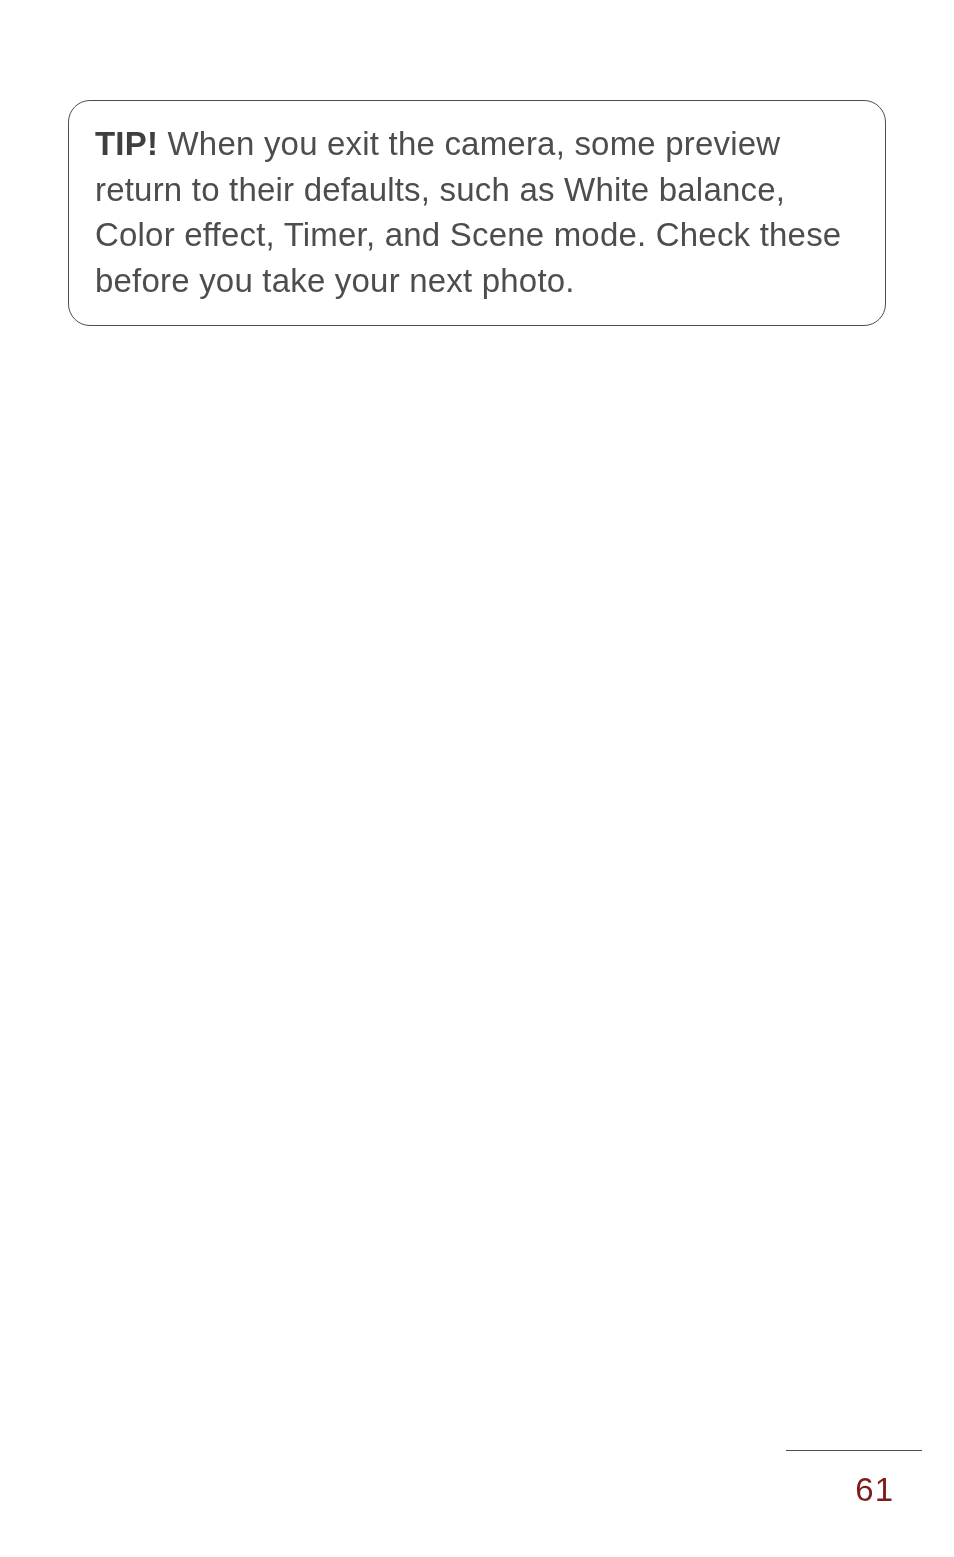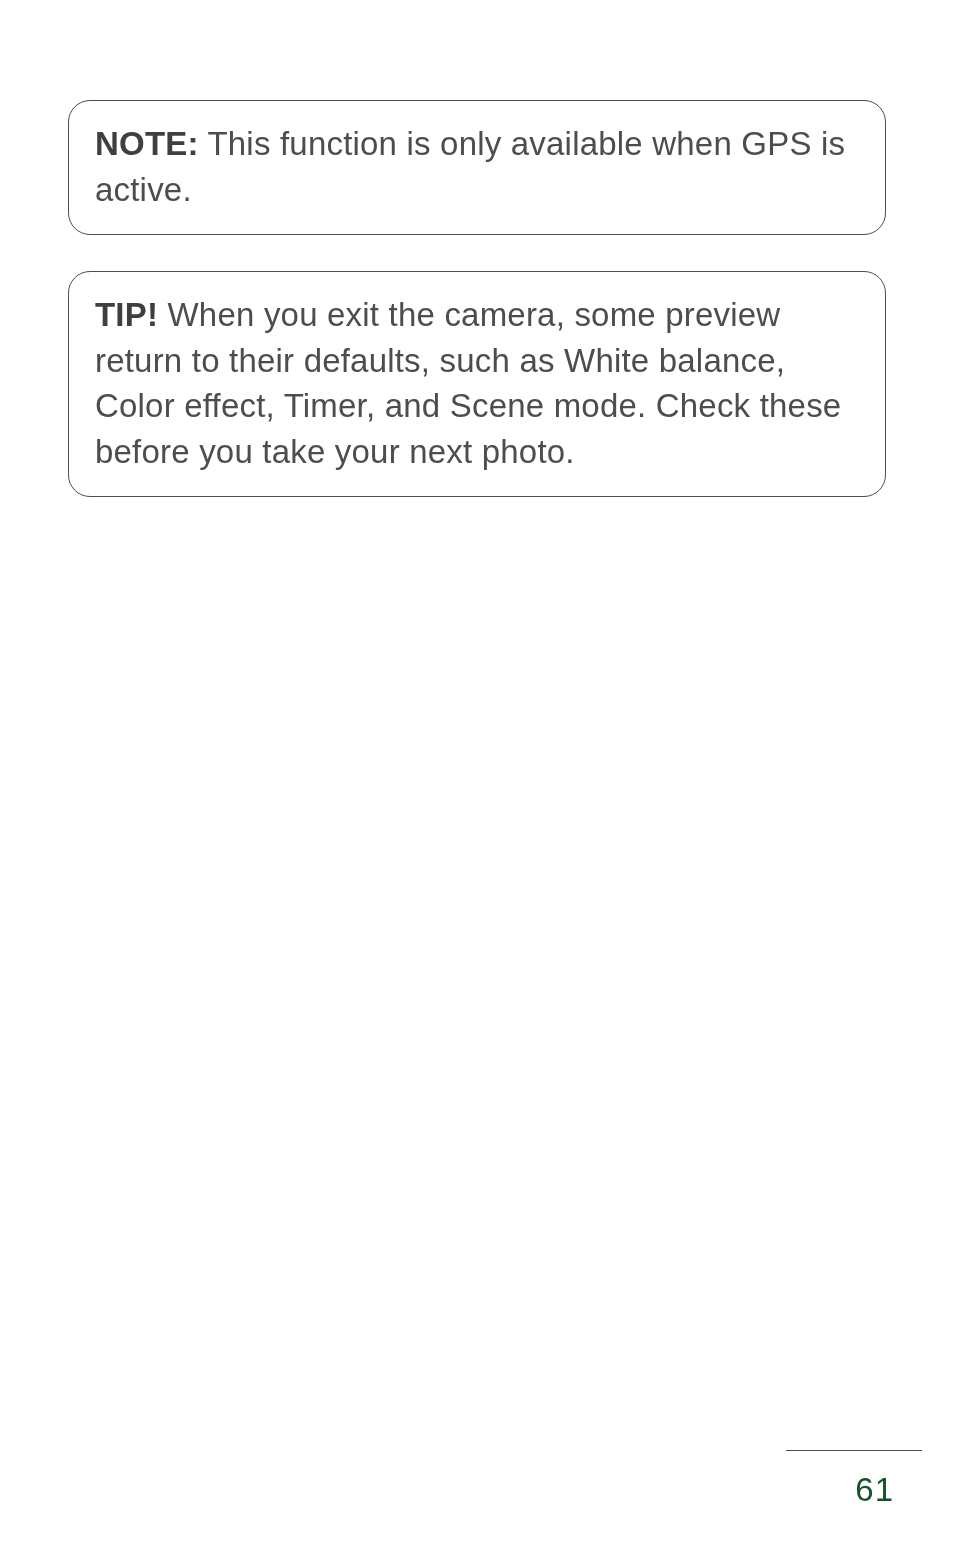--- a/index.html
+++ b/index.html
@@ -32,40 +32,37 @@
   .callout b {
     font-weight: 700;
     color: #3f3f3f;
   }
   .page-number {
     position: absolute;
     bottom: 48px;
     right: 60px;
     font-size: 33px;
     font-weight: 300;
-    color: #14532d;
+    color: #7f1d1d;
     letter-spacing: 1px;
   }
   .page-rule {
     position: absolute;
     bottom: 106px;
     right: 32px;
     width: 136px;
     height: 1.5px;
     background: #4d4d4d;
   }
 </style>
 </head>
 <body>
 
 <div class="page">
 
-  <div class="callout">
-    <b>NOTE:</b><span> This function is only available when GPS is active.</span>
-  </div>
 
   <div class="callout">
     <b>TIP!</b><span> When you exit the camera, some preview return to their defaults, such as White balance, Color effect, Timer, and Scene mode. Check these before you take your next photo.</span>
   </div>
 
 
 </div>
 
 <div class="page-rule"></div>
 <div class="page-number">61</div>

